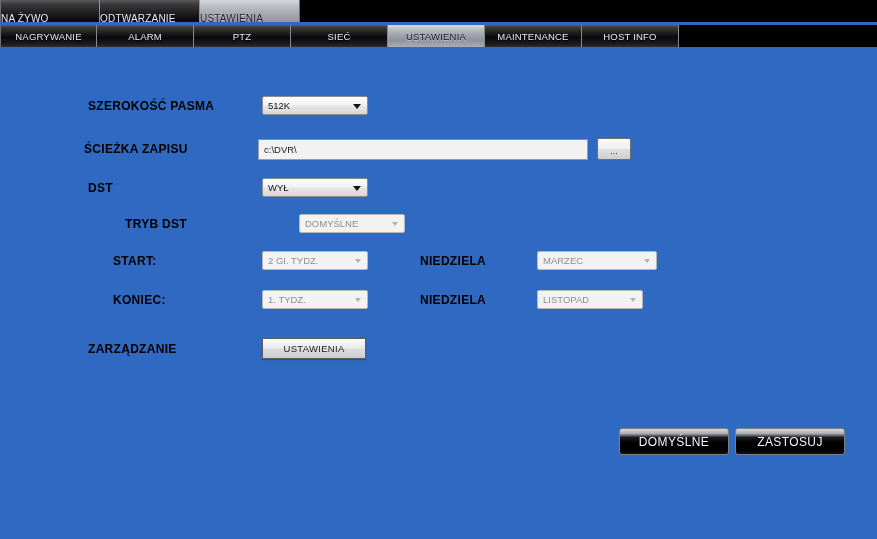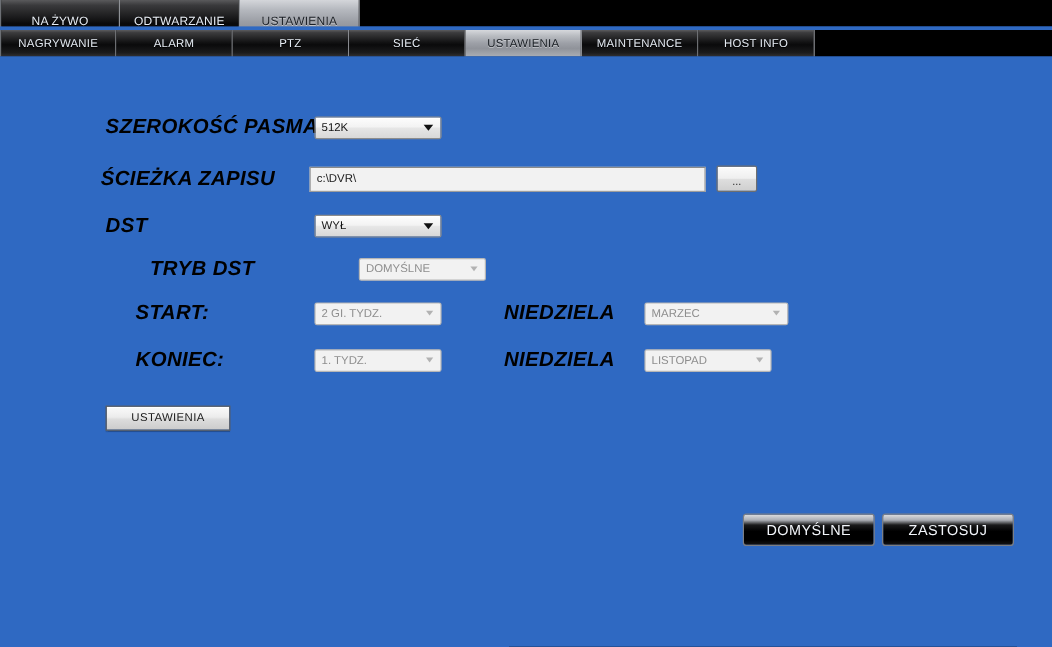--- a/index.html
+++ b/index.html
@@ -35,21 +35,21 @@
   .tab1 {
     position: relative;
     width: 100px;
     height: 36px;
     background: linear-gradient(to bottom, #5a5a5c 0%, #3a3a3c 12%, #121213 48%, #09090a 55%, #191919 85%, #2c2c2e 100%);
     color: #e9eef5;
     font-size: 10px;
     letter-spacing: 0.2px;
     display: flex;
     align-items: center;
-    justify-content: center;
+    justify-content: flex-start;
     border-right: 1px solid #8e9196;
     box-sizing: border-box;
     white-space: nowrap;
     text-shadow: 0 1px 0 #000;
   }
   .tab1:first-child { border-left: 1px solid #6c6f74; }
   .tab1.active {
     background: linear-gradient(to bottom, #d4d6da 0%, #b6b9bf 22%, #9b9ea5 50%, #8e9198 70%, #a8abb1 100%);
     color: #1b1f25;
     text-shadow: 0 1px 0 rgba(255,255,255,.45);
@@ -113,25 +113,24 @@
     background: #2f69c2;
   }
 
   .row {
     position: absolute;
     display: flex;
     align-items: center;
   }
   .lbl {
     color: #000000;
-    font-size: 17px;
+    font-size: 12px;
     font-weight: bold;
     letter-spacing: 0.3px;
     white-space: nowrap;
-    font-style: italic;
   }
 
   
   .sel {
     position: relative;
     box-sizing: border-box;
     height: 19px;
     background: linear-gradient(to bottom, #fdfdfd 0%, #f3f3f3 45%, #e6e6e6 52%, #d8d8d8 100%);
     border: 1px solid #8c8c8c;
     border-radius: 2px;
@@ -328,20 +327,21 @@
         <span class="arrow"></span>
       </div>
       <div class="lbl" style="width:117px; margin-left:52px;">NIEDZIELA</div>
       <div class="sel flat" style="width:106px;">
         <span>LISTOPAD</span>
         <span class="arrow"></span>
       </div>
     </div>
 
     <div class="row" style="left:88px; top:288px;">
+      <div class="lbl" style="width:174px;">ZARZĄDZANIE</div>
       <div class="push-btn">
         <span>USTAWIENIA</span>
       </div>
     </div>
 
     <div class="action-btn" style="left:619px; top:378px;">
       <span>DOMYŚLNE</span>
     </div>
     <div class="action-btn" style="left:735px; top:378px;">
       <span>ZASTOSUJ</span>

